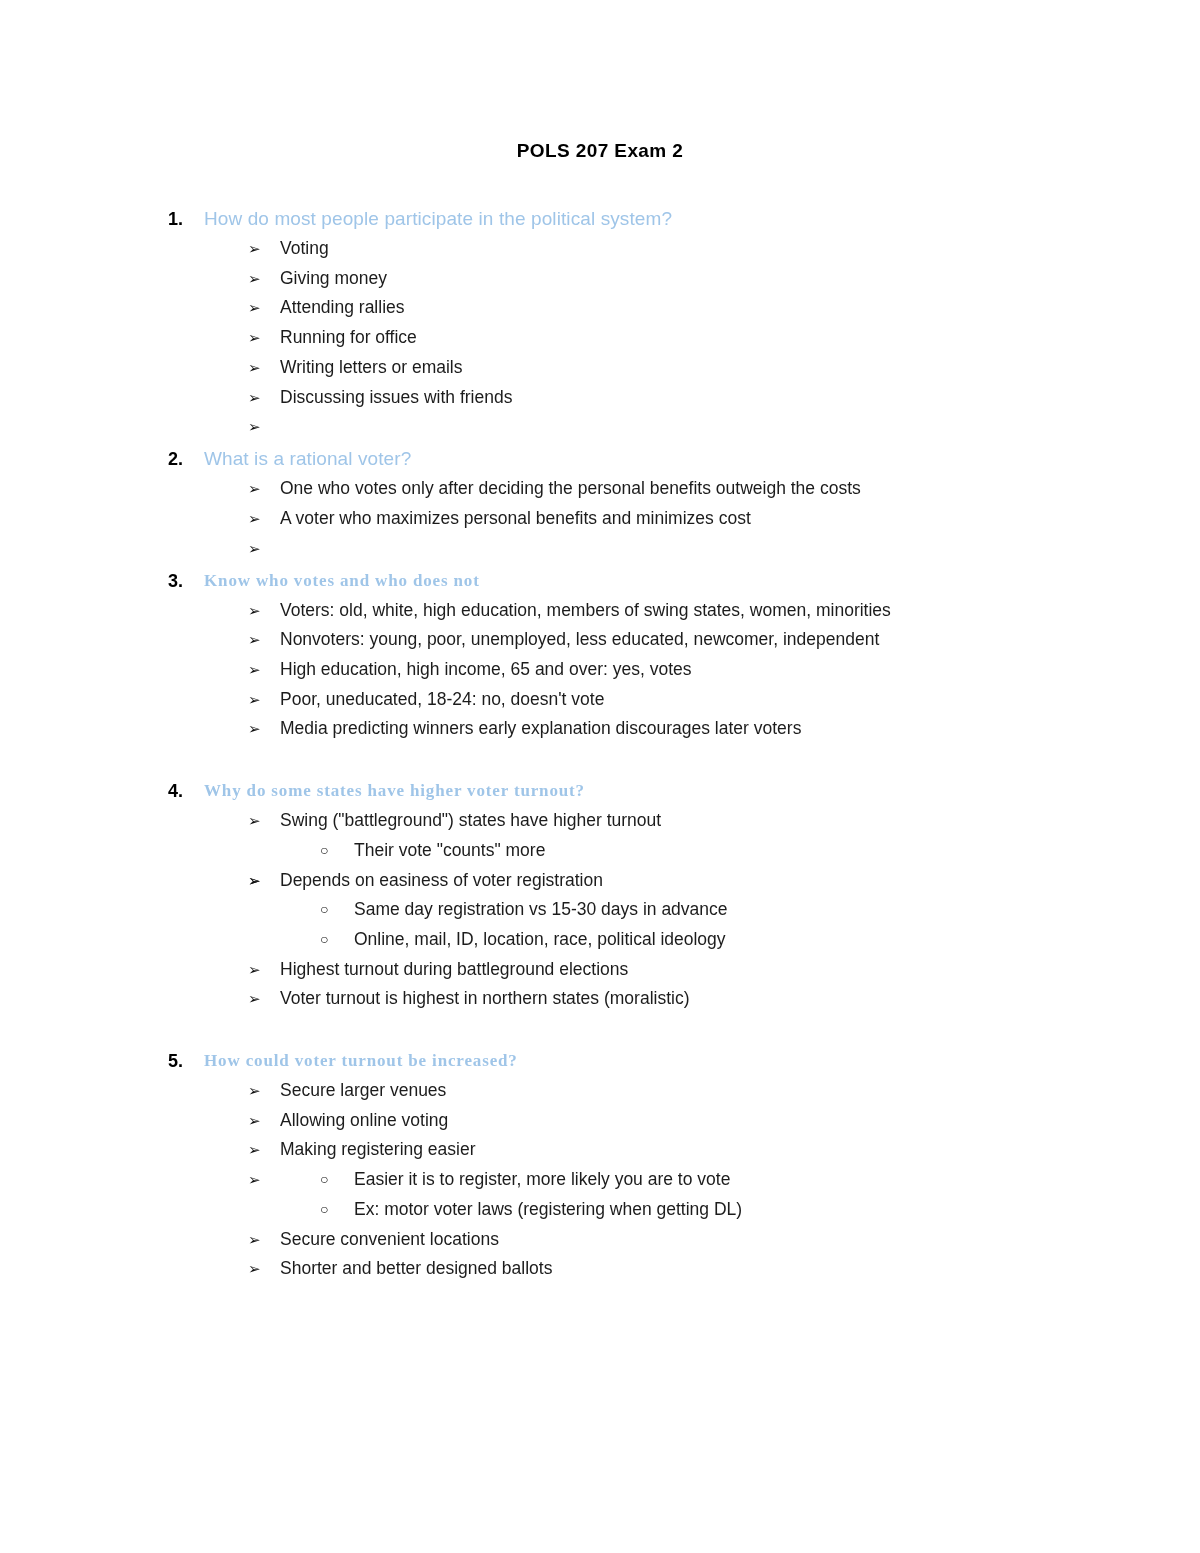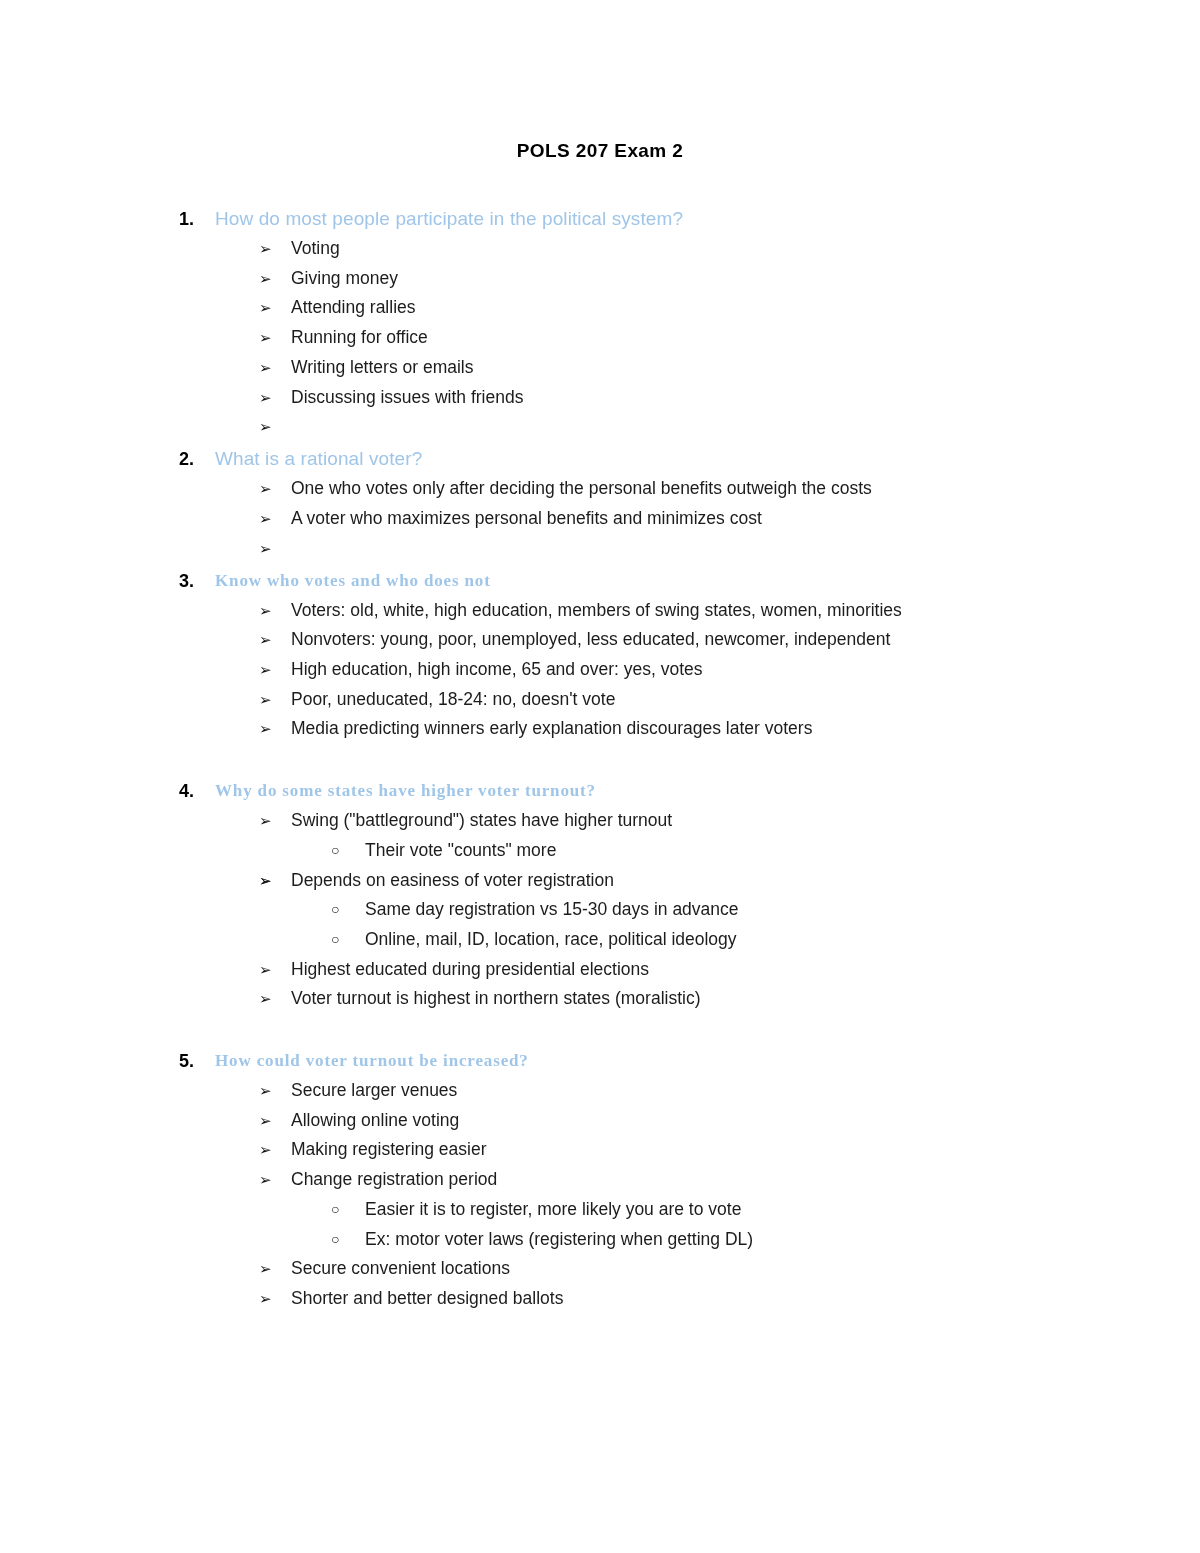--- a/index.html
+++ b/index.html
@@ -29,21 +29,21 @@
     text-align: center;
     font-size: 19px;
     font-weight: bold;
     color: #000000;
     letter-spacing: 0.4px;
     margin: 0;
     padding-top: 140px;
   }
 
   .content {
-    margin: 11px;
+    margin: 0;
     padding: 0 0 0 168px;
   }
 
   
   .section {
     position: relative;
     margin-top: 34px;
   }
   .section:first-child {
     margin-top: 44px;
@@ -248,21 +248,21 @@
               <span class="bullet-o">○</span>
               <span class="txt">Same day registration vs 15-30 days in advance</span>
             </li>
             <li class="subitem">
               <span class="bullet-o">○</span>
               <span class="txt">Online, mail, ID, location, race, political ideology</span>
             </li>
           </ul>
           <li class="item">
             <span class="bullet">➢</span>
-            <span class="txt">Highest educated during presidential elections</span>
+            <span class="txt">Highest turnout during battleground elections</span>
           </li>
           <li class="item">
             <span class="bullet">➢</span>
             <span class="txt">Voter turnout is highest in northern states (moralistic)</span>
           </li>
         </ul>
       </div>
       <div class="section">
         <div class="section-head"><span class="num">5.</span><span class="heading style-b">How could voter turnout be increased?</span></div>
         <ul class="level1">
@@ -273,21 +273,20 @@
           <li class="item">
             <span class="bullet">➢</span>
             <span class="txt">Allowing online voting</span>
           </li>
           <li class="item">
             <span class="bullet">➢</span>
             <span class="txt">Making registering easier</span>
           </li>
           <li class="item">
             <span class="bullet">➢</span>
-            <span class="txt">Change registration period</span>
           </li>
           <ul class="level2">
             <li class="subitem">
               <span class="bullet-o">○</span>
               <span class="txt">Easier it is to register, more likely you are to vote</span>
             </li>
             <li class="subitem">
               <span class="bullet-o">○</span>
               <span class="txt">Ex: motor voter laws (registering when getting DL)</span>
             </li>

